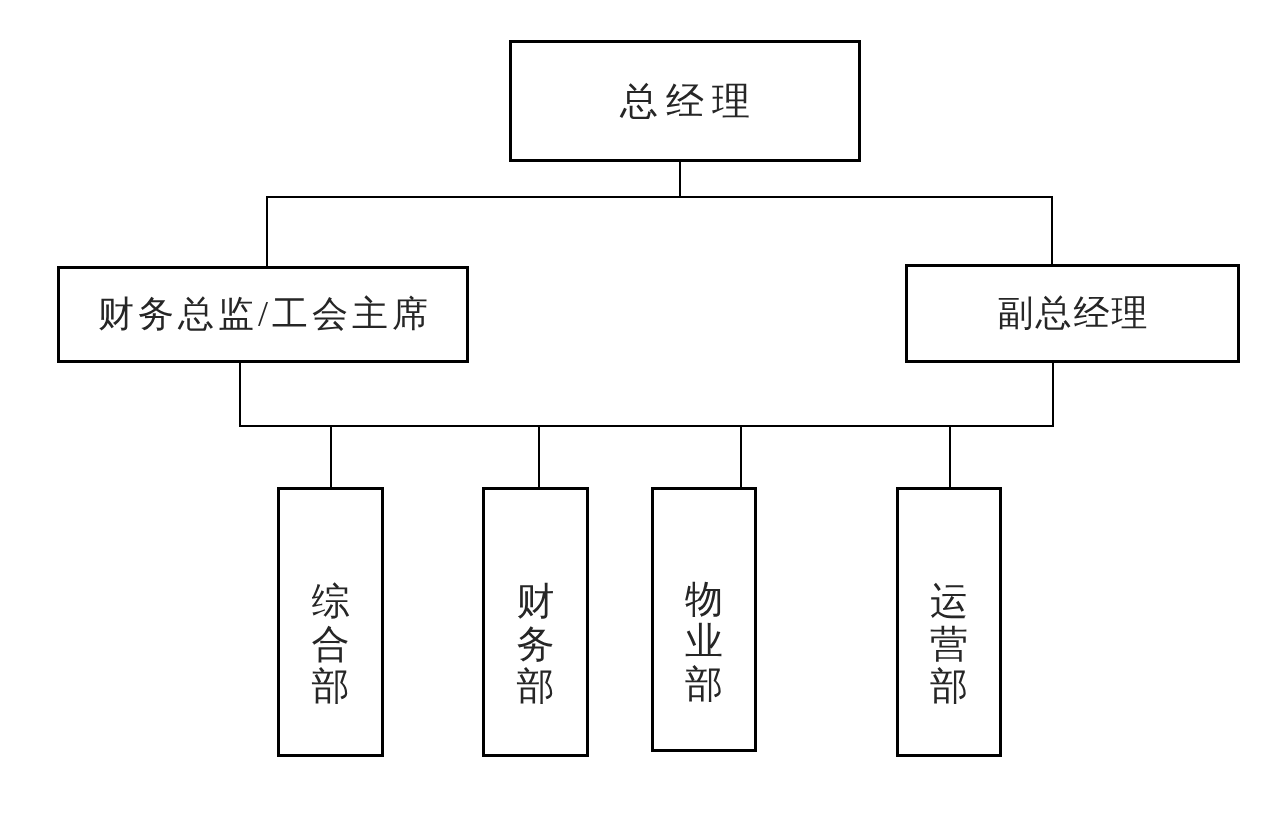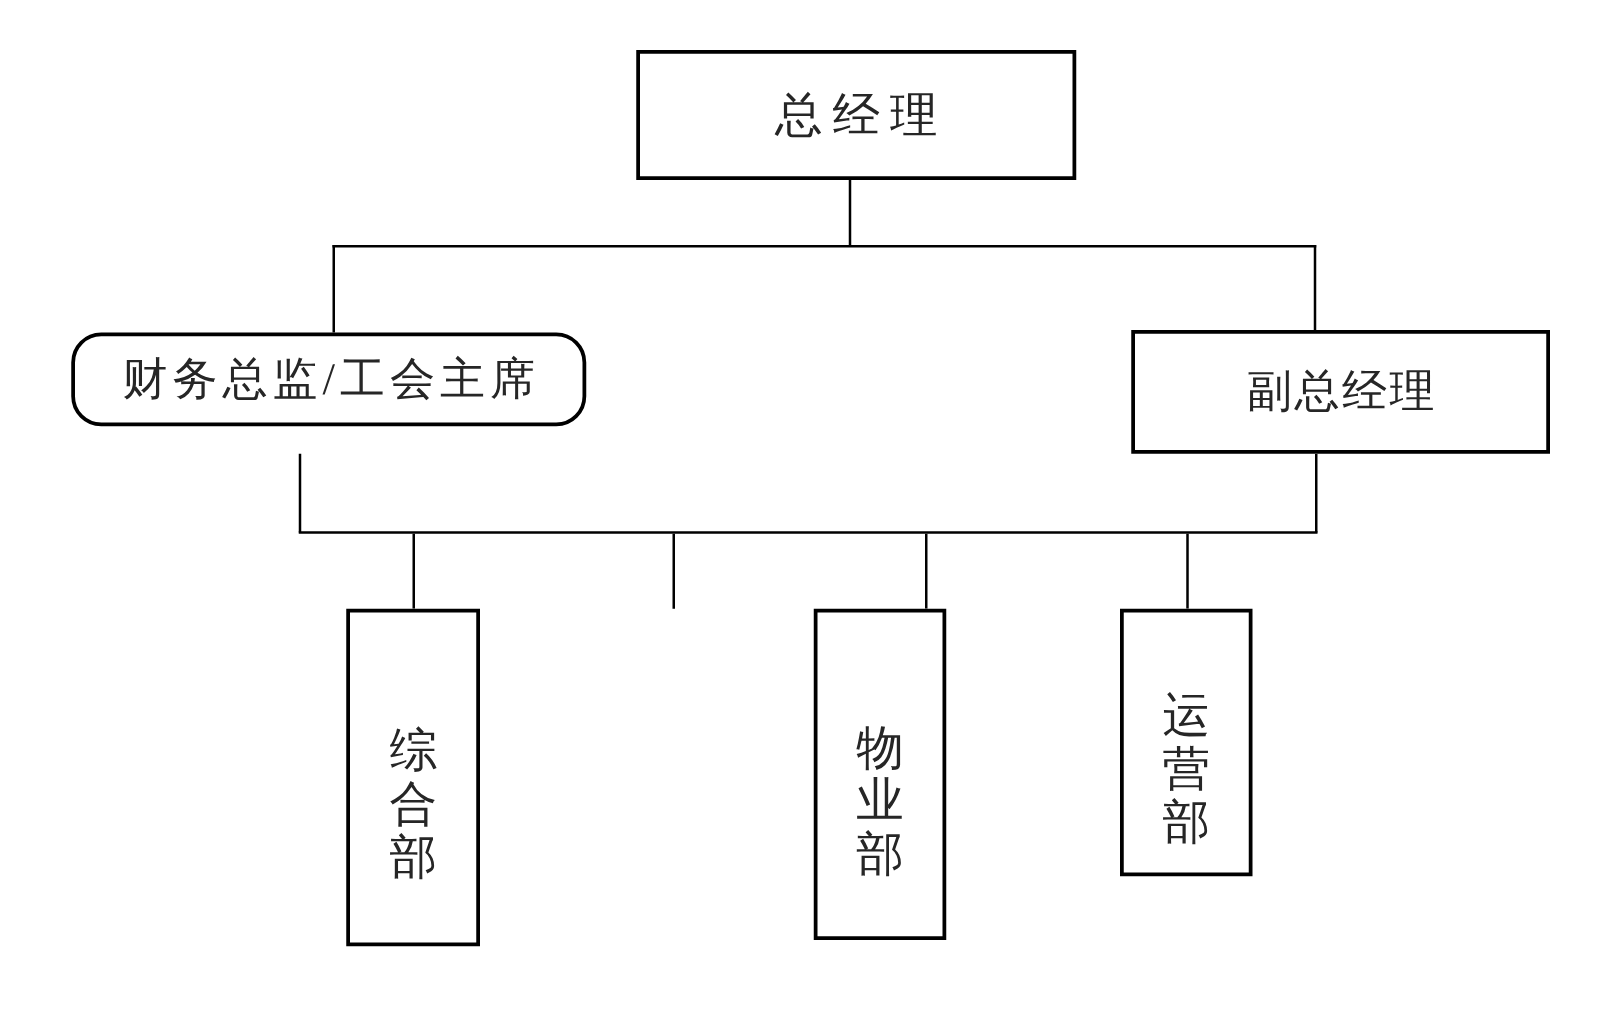--- a/index.html
+++ b/index.html
@@ -15,27 +15,27 @@
   .box {
     position: absolute;
     box-sizing: border-box;
     border: 3px solid #000000;
     background: #ffffff;
     display: flex;
     align-items: center;
     justify-content: center;
     text-align: center;
   }
-  .box-root   { left: 509px; top: 40px;  width: 352px; height: 104px; }
-  .box-left   { left: 57px;  top: 266px; width: 412px; height: 75px; border-radius: 24px; }
+  .box-root   { left: 509px; top: 40px;  width: 352px; height: 122px; }
+  .box-left   { left: 57px;  top: 266px; width: 412px; height: 97px; }
   .box-right  { left: 905px; top: 264px; width: 335px; height: 99px; }
   .box-dept1  { left: 277px; top: 487px; width: 107px; height: 270px; }
   .box-dept2  { left: 482px; top: 487px; width: 107px; height: 270px; }
   .box-dept3  { left: 651px; top: 487px; width: 106px; height: 265px; }
-  .box-dept4  { left: 896px; top: 487px; width: 106px; height: 214px; }
+  .box-dept4  { left: 896px; top: 487px; width: 106px; height: 270px; }
 
   .label-root  { font-size: 38px; letter-spacing: 8px; margin-right: -8px; }
   .label-left  { font-size: 36px; letter-spacing: 4px; margin-right: -4px; }
   .label-right { font-size: 36px; letter-spacing: 2px; margin-right: -2px; }
   .label-vert {
     display: block;
     width: 42px;
     font-size: 38px;
     line-height: 1.12;
     word-break: break-all;
@@ -82,20 +82,23 @@
   </div>
 
   <div class="box box-right">
     <span class="label-right">副总经理</span>
   </div>
 
   <div class="box box-dept1">
     <span class="label-vert">综合部</span>
   </div>
 
+  <div class="box box-dept2">
+    <span class="label-vert">财务部</span>
+  </div>
 
   <div class="box box-dept3">
     <span class="label-vert">物业部</span>
   </div>
 
   <div class="box box-dept4">
     <span class="label-vert">运营部</span>
   </div>
 
 </div>

